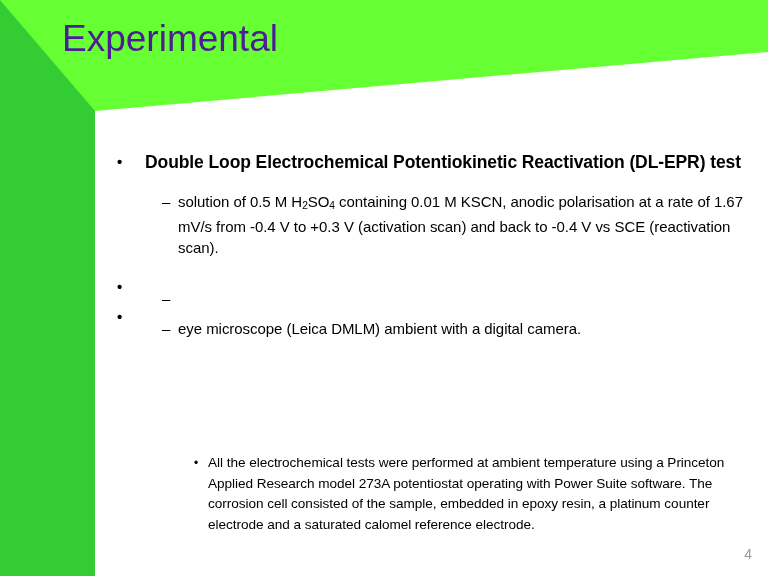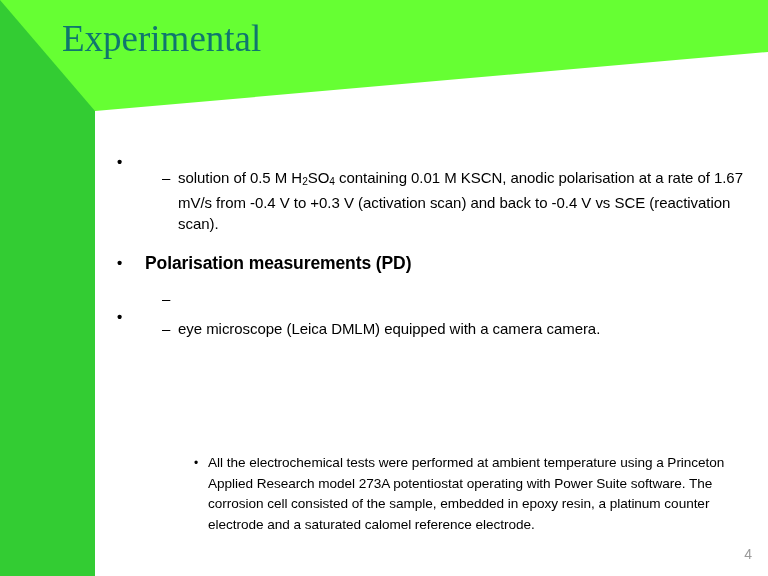--- a/index.html
+++ b/index.html
@@ -31,25 +31,24 @@
     pointer-events: none;
   }
 
   
   #slide-title {
     position: absolute;
     left: 62px;
     top: 16px;
     font-size: 37px;
     line-height: 46px;
-    color: #0f766e;
+    color: #4c1d95;
     font-weight: normal;
     letter-spacing: 0px;
     white-space: nowrap;
-    font-family: Liberation Serif, serif;
   }
 
   
   #body-area {
     position: absolute;
     left: 112px;
     top: 150px;
     width: 646px;
     color: #000000;
   }
@@ -140,47 +139,47 @@
 
     <polygon points="0,0 95,111 95,576 0,576" fill="#33CC33"></polygon>
   </svg>
 
   <div id="slide-title">Experimental</div>
 
   <div id="body-area">
 
     <div class="lvl1">
       <span class="bullet">•</span>
+      <span>Double Loop Electrochemical Potentiokinetic Reactivation (DL-EPR) test</span>
     </div>
     <div class="gap-a"></div>
     <div class="lvl2">
       <span class="dash">–</span>
       <span class="nowrapish">solution of 0.5 M H<sub>2</sub>SO<sub>4</sub> containing 0.01 M KSCN, anodic polarisation at a rate of 1.67 mV/s from -0.4 V to +0.3 V (activation scan) and back to -0.4 V vs SCE (reactivation scan).</span>
     </div>
 
     <div class="gap-b"></div>
 
     <div class="lvl1">
       <span class="bullet">•</span>
-      <span>Polarisation measurements (PD)</span>
     </div>
     <div class="gap-c"></div>
     <div class="lvl2">
       <span class="dash">–</span>
     </div>
 
     <div class="gap-b"></div>
 
     <div class="lvl1">
       <span class="bullet">•</span>
     </div>
     <div class="gap-c"></div>
     <div class="lvl2">
       <span class="dash">–</span>
-      <span class="nowrapish">eye microscope (Leica DMLM) equipped with a camera camera.</span>
+      <span class="nowrapish">eye microscope (Leica DMLM) ambient with a digital camera.</span>
     </div>
 
   </div>
 
   <div id="footnote">
     <div class="fn-inner">
       <span class="bullet-sm">•</span>
       <span>All the electrochemical tests were performed at ambient temperature using a Princeton Applied Research model 273A potentiostat operating with Power Suite software. The corrosion cell consisted of the sample, embedded in epoxy resin, a platinum counter electrode and a saturated calomel reference electrode.</span>
     </div>
   </div>

